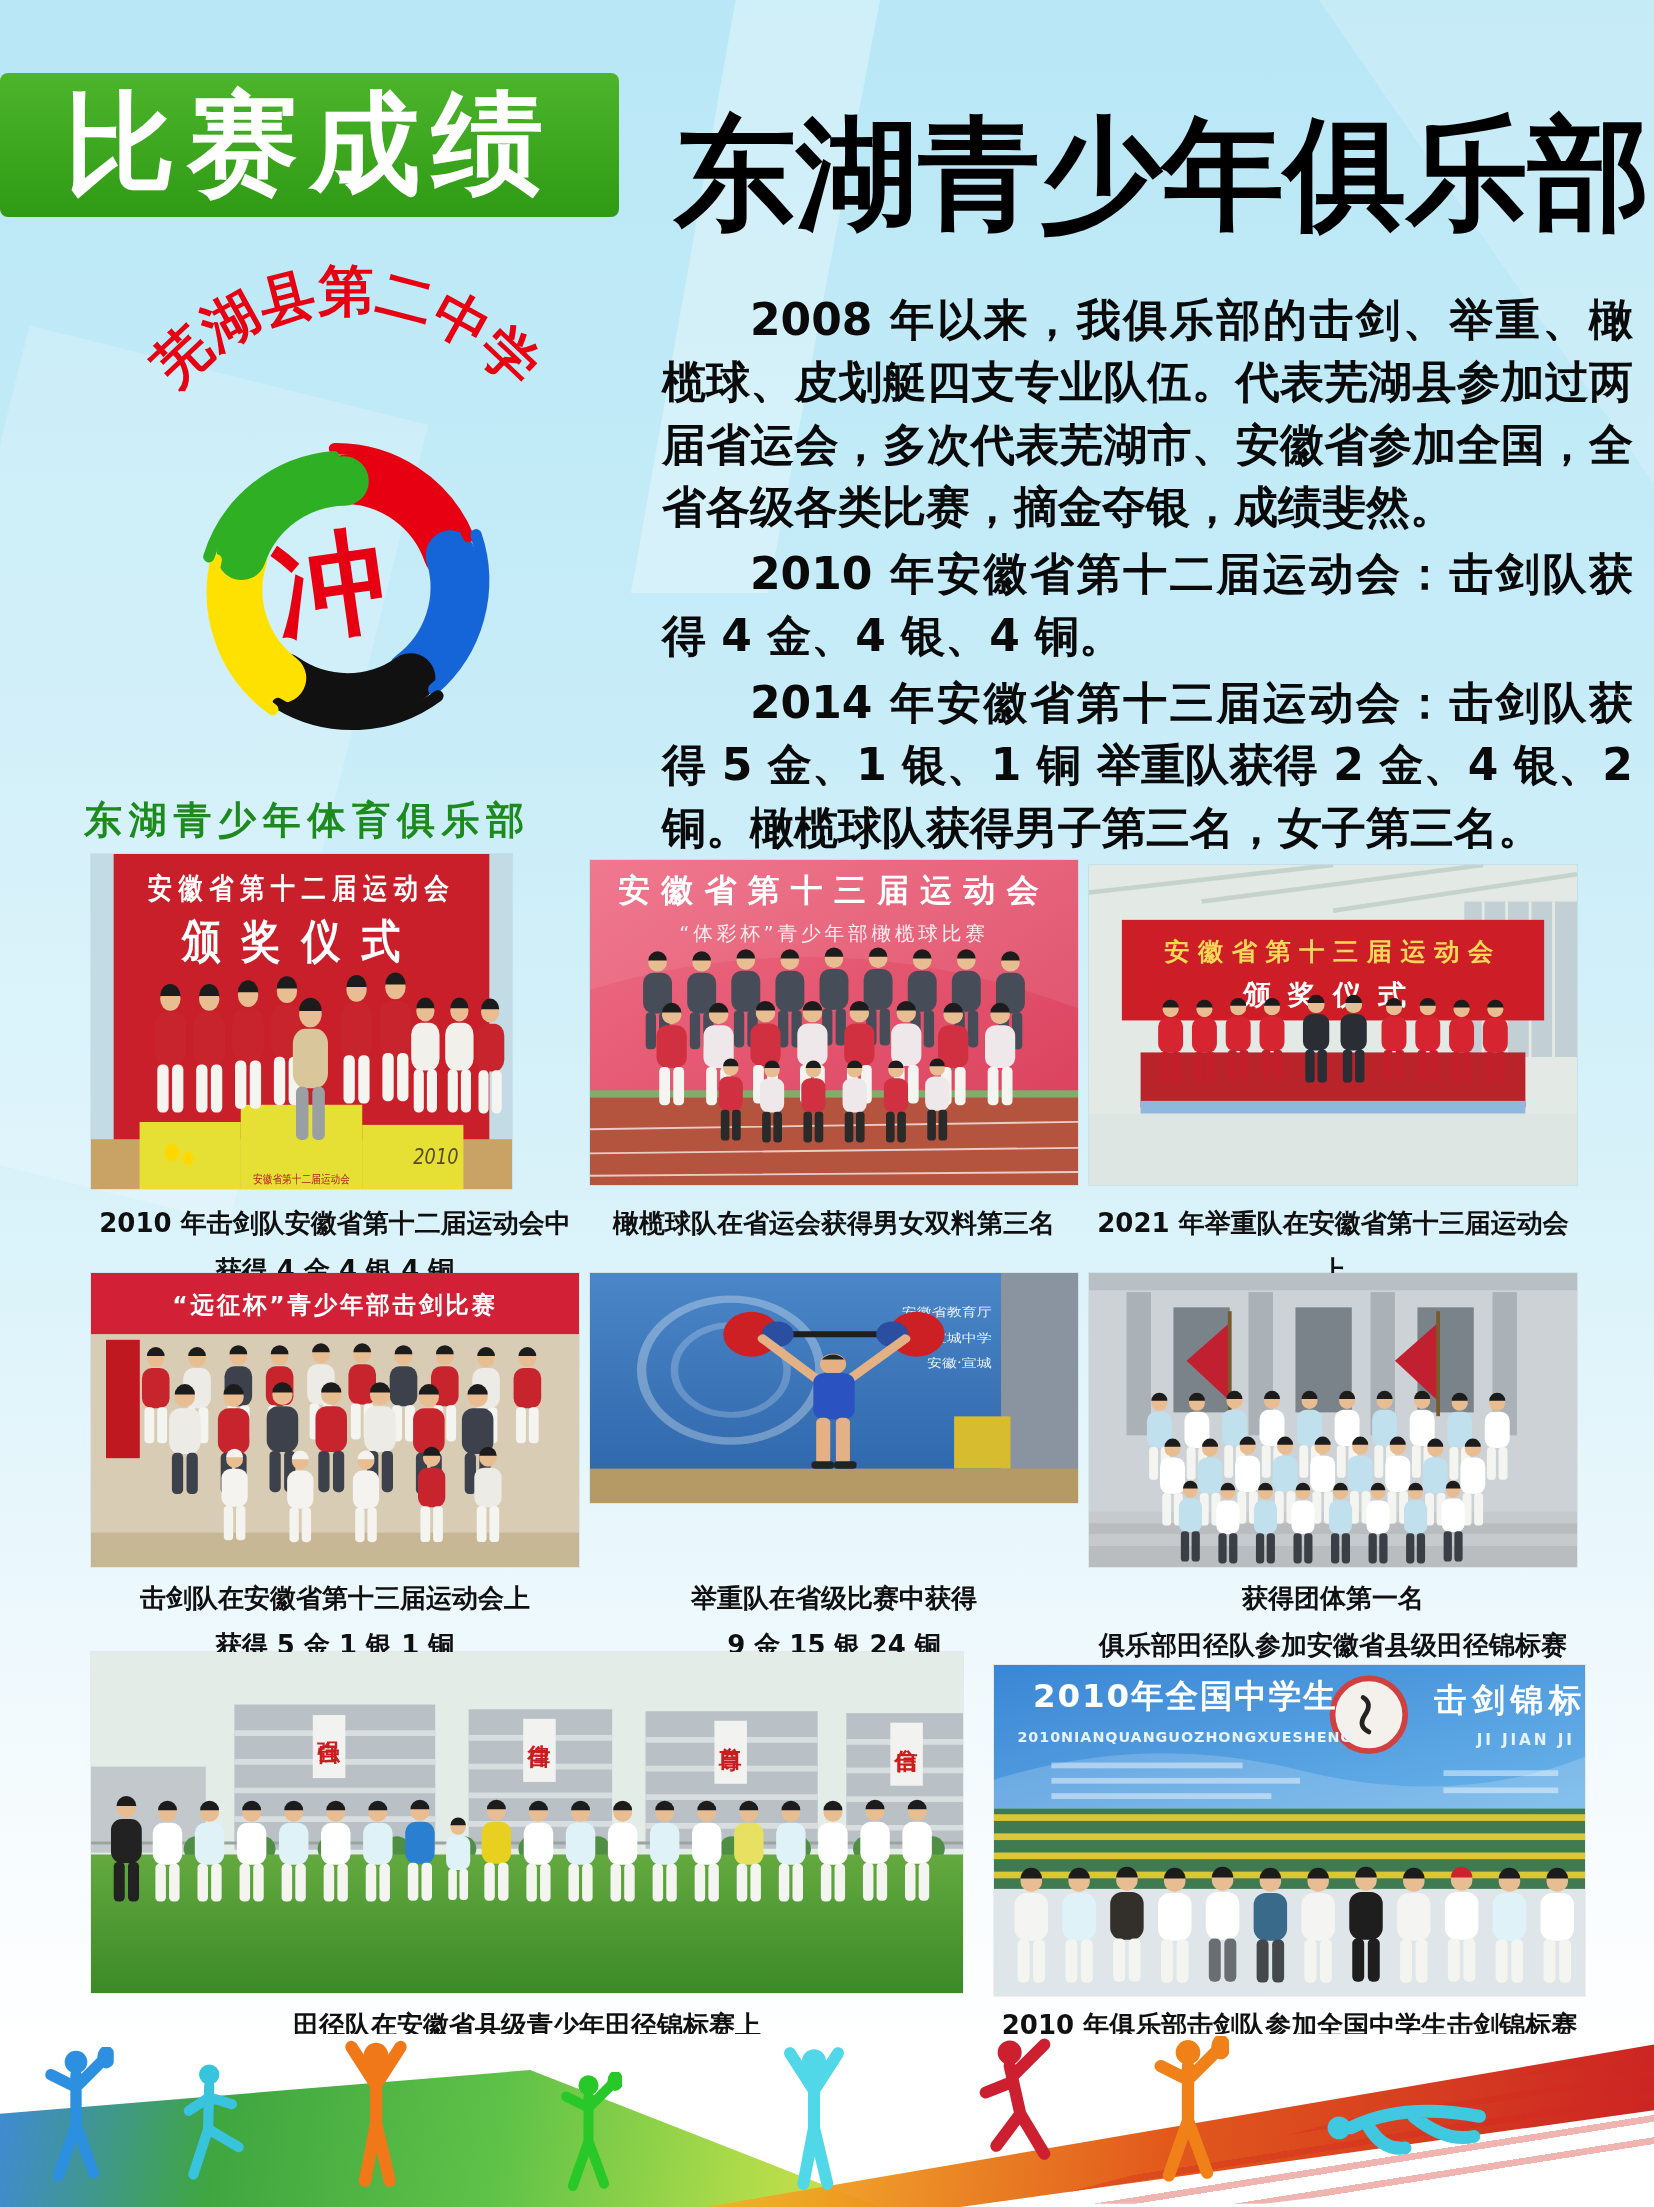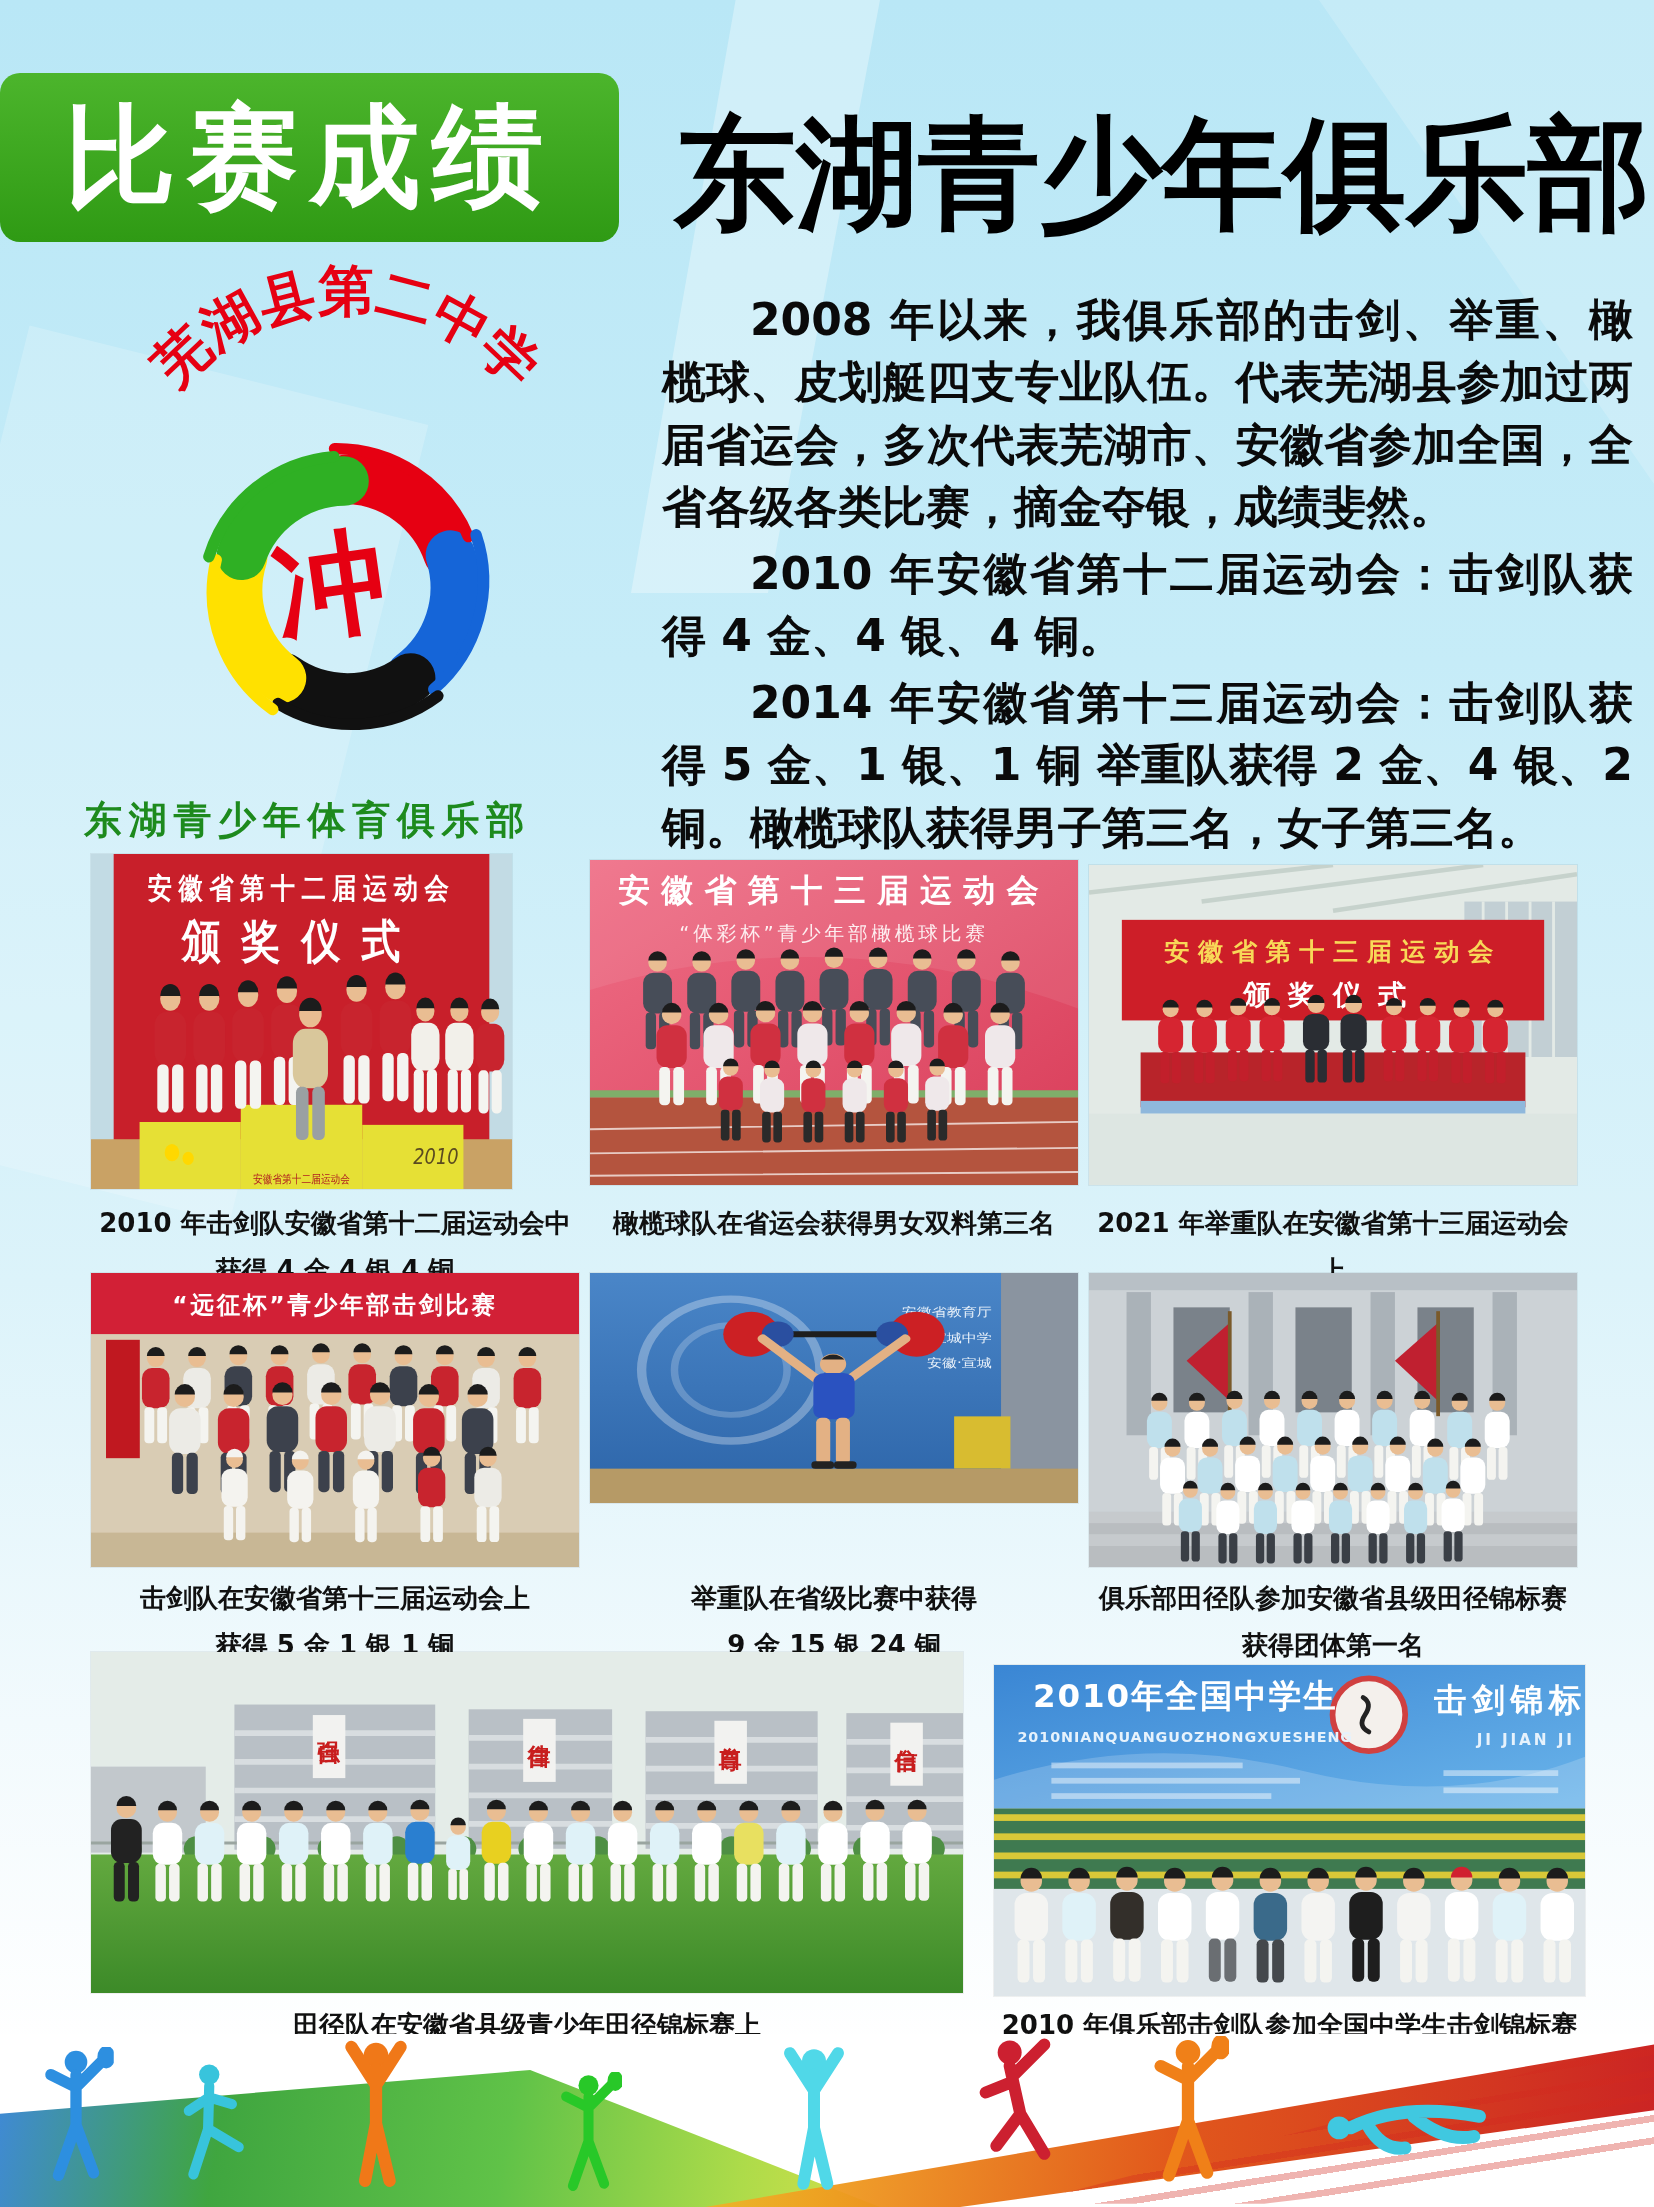--- a/index.html
+++ b/index.html
@@ -4,23 +4,23 @@
 <style>
   html,body{margin:0;padding:0;background:#9fb6bf;}
   #poster{position:relative;width:1655px;height:2207px;overflow:hidden;margin:0 auto;
     font-family:"DejaVu Sans",sans-serif;
     background:linear-gradient(180deg,#b9e7f6 0%,#c6ecf8 30%,#dcf3fa 58%,#f2fafd 78%,#ffffff 93%);}
   .swoosh{position:absolute;background:rgba(255,255,255,.32);pointer-events:none;}
   .sw1{left:631px;top:0;width:249px;height:593px;clip-path:polygon(42% 0,100% 0,55% 100%,0 100%);}
   .sw2{left:-76px;top:363px;width:411px;height:822px;transform:rotate(14deg);background:rgba(255,255,255,.2);}
   .sw3{left:1319px;top:0;width:344px;height:497px;clip-path:polygon(0 0,100% 0,100% 100%);background:rgba(255,255,255,.18);}
 
-  .badge{position:absolute;left:0;top:73px;width:619px;height:169px;
+  .badge{position:absolute;left:0;top:73px;width:619px;height:144px;
     background:linear-gradient(180deg,#4cb52c,#2f9a14);
-    border-radius:20px;display:flex;align-items:center;justify-content:center;}
+    border-radius:8px;display:flex;align-items:center;justify-content:center;}
   .badge span{color:#fff;font-size:111px;font-weight:900;letter-spacing:11.5px;}
   .club-title{position:absolute;left:669px;top:94px;width:986px;text-align:center;
     font-size:122px;font-weight:900;color:#000;letter-spacing:0px;white-space:nowrap;}
 
   .logo-block{position:absolute;left:84px;top:250px;width:524px;}
   .logo-caption{margin-top:5.7px;text-align:left;color:#1d8a1d;font-size:38px;font-weight:700;letter-spacing:6.7px;}
 
   .intro{position:absolute;left:658px;top:285px;width:979px;color:#0a0a0a;
     font-size:44px;line-height:1.42;font-weight:700;text-align:justify;}
   .intro p{margin:4px;text-indent:2em;}
@@ -358,22 +358,22 @@
         <use href="#prs" x="170" y="218" width="36" height="88" style="--top:#bfe0ec;--bot:#3a3f46"></use>
         <use href="#prs" x="210" y="218" width="36" height="88" style="--top:#ffffff;--bot:#3a3f46"></use>
         <use href="#prs" x="250" y="218" width="36" height="88" style="--top:#bfe0ec;--bot:#3a3f46"></use>
         <use href="#prs" x="290" y="218" width="36" height="88" style="--top:#ffffff;--bot:#3a3f46"></use>
         <use href="#prs" x="330" y="218" width="36" height="88" style="--top:#bfe0ec;--bot:#3a3f46"></use>
         <use href="#prs" x="370" y="216" width="36" height="88" style="--top:#ffffff;--bot:#3a3f46"></use>
       </g>
     </svg>
   </div>
   <div class="cap" style="left:1089px;top:1575px;width:488px">
+    <div>获得团体第一名</div>
     <div>俱乐部田径队参加安徽省县级田径锦标赛</div>
-    <div>获得团体第一名</div>
   </div>
 
   <div class="photo" style="left:91px;top:1652px;width:872px;height:341px">
     <svg viewBox="0 0 912 357" preserveAspectRatio="none">
       <rect width="912" height="357" fill="#e4ece8"></rect>
       <rect x="0" y="120" width="120" height="90" fill="#c2c8cc"></rect>
       <g>
         <rect x="150" y="55" width="210" height="152" fill="#b9c0c6"></rect>
         <rect x="395" y="60" width="150" height="146" fill="#b9c0c6"></rect>
         <rect x="580" y="62" width="180" height="144" fill="#b9c0c6"></rect>

